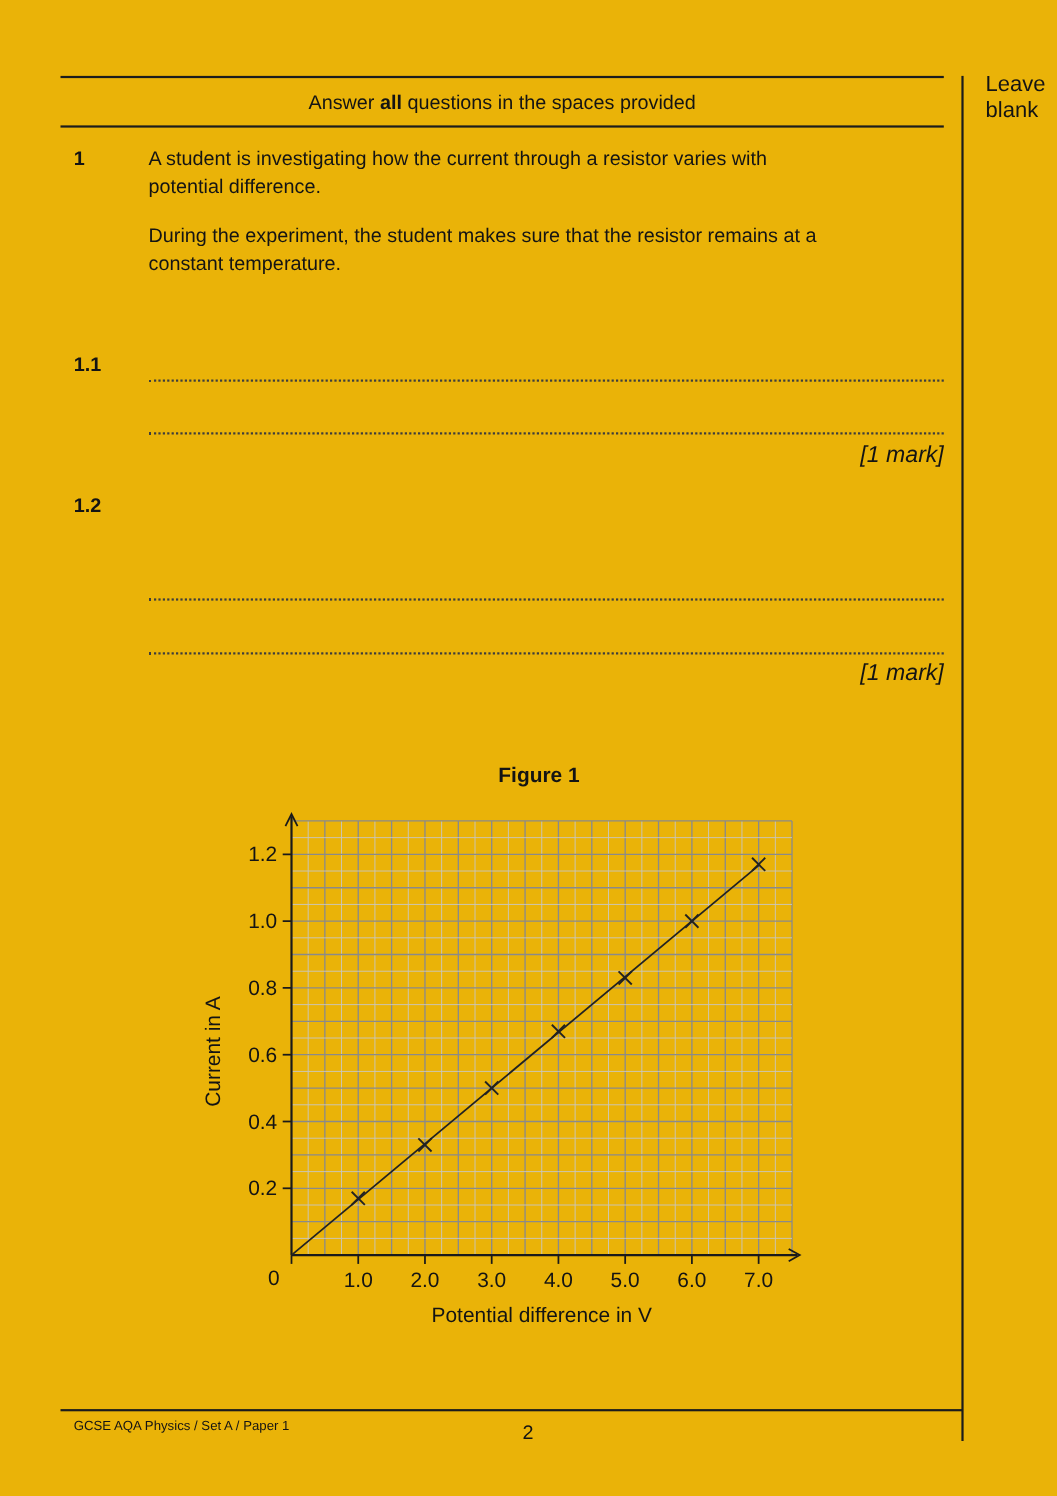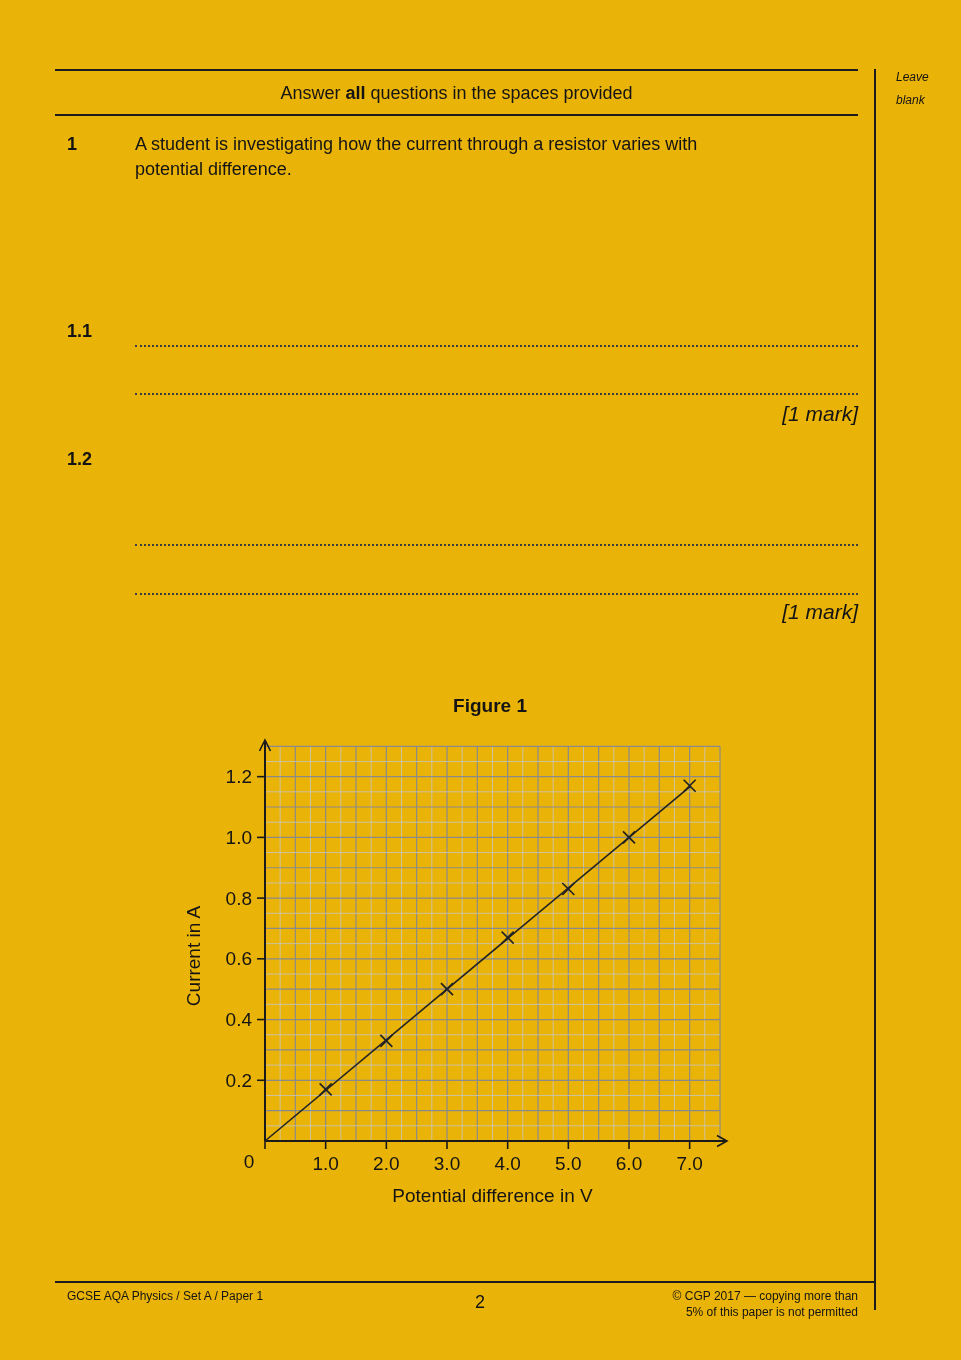--- a/index.html
+++ b/index.html
@@ -1,21 +1,21 @@
 <!DOCTYPE html>
 <html><head>
 <meta charset="utf-8">
 <style>
   html,body{margin:0;padding:0;background:#fff;}
   .page{position:relative;width:961px;height:1360px;background:#eab308;
         font-family:"Liberation Sans","DejaVu Sans",sans-serif;color:#141414;overflow:hidden;}
   .rule{position:absolute;background:#1c1c1c;}
   .instruction{position:absolute;left:55px;top:83px;width:803px;text-align:center;font-size:18px;}
   .instruction b{font-weight:bold;}
-  .leave-blank{position:absolute;left:896px;top:66px;font-size:12px;font-style:italic;
+  .leave-blank{position:absolute;left:896px;top:66px;font-size:20px;
                line-height:23px;white-space:pre-line;}
   .qnum{position:absolute;left:67px;font-size:18px;font-weight:bold;line-height:25px;}
   .qtext{position:absolute;left:135px;width:730px;font-size:18px;line-height:25px;white-space:pre-line;}
   .answer-line{position:absolute;left:135px;width:723px;height:14px;border-bottom:2px dotted #3d3d3d;}
   .marks{position:absolute;left:135px;width:723px;text-align:right;font-size:21px;font-style:italic;}
   .fig-intro{position:absolute;left:135px;top:646px;font-size:18px;}
   .fig-title{position:absolute;left:140px;top:695px;width:700px;text-align:center;
              font-size:19px;font-weight:bold;}
   svg#graph{position:absolute;left:170px;top:728px;}
   svg#graph text{font-family:"Liberation Sans","DejaVu Sans",sans-serif;font-size:19px;fill:#141414;}
@@ -36,20 +36,22 @@
   <div class="rule" style="left:55px;top:114px;width:803px;height:2px;"></div>
 
   <div class="leave-blank">Leave
 blank</div>
 
   <div class="rule" style="left:874px;top:69px;width:2px;height:1241px;"></div>
 
   <div class="qnum" style="top:132px;">1</div>
   <div class="qtext" style="top:132px;">A student is investigating how the current through a resistor varies with
 potential difference.</div>
+  <div class="qtext" style="top:202px;">During the experiment, the student makes sure that the resistor remains at a
+constant temperature.</div>
 
   <div class="qnum" style="top:271px;margin-top:48px;">1.1</div>
   <div class="answer-line" style="top:331px;"></div>
   <div class="answer-line" style="top:379px;"></div>
   <div class="marks" style="top:402px;">[1 mark]</div>
 
   <div class="qnum" style="top:447px;">1.2</div>
   <div class="answer-line" style="top:530px;"></div>
   <div class="answer-line" style="top:579px;"></div>
   <div class="marks" style="top:600px;">[1 mark]</div>
@@ -160,15 +162,13 @@
       <line x1="392.3333333333333" y1="166.9992307692308" x2="404.3333333333333" y2="154.9992307692308" stroke="#222222" stroke-width="1.7"></line>
       <line x1="453" y1="103.38461538461542" x2="465" y2="115.38461538461542" stroke="#222222" stroke-width="1.7"></line>
       <line x1="453" y1="115.38461538461542" x2="465" y2="103.38461538461542" stroke="#222222" stroke-width="1.7"></line>
       <line x1="513.6666666666667" y1="51.77000000000004" x2="525.6666666666667" y2="63.77000000000004" stroke="#222222" stroke-width="1.7"></line>
       <line x1="513.6666666666667" y1="63.77000000000004" x2="525.6666666666667" y2="51.77000000000004" stroke="#222222" stroke-width="1.7"></line>
     </svg>
 
   <div class="rule" style="left:55px;top:1281px;width:820px;height:2px;"></div>
   <div class="footer-left">GCSE AQA Physics / Set A / Paper 1</div>
   <div class="page-number">2</div>
-  <div class="footer-right">© CGP 2017 — copying more than
-5% of this paper is not permitted</div>
 </div>
 
 </body></html>

